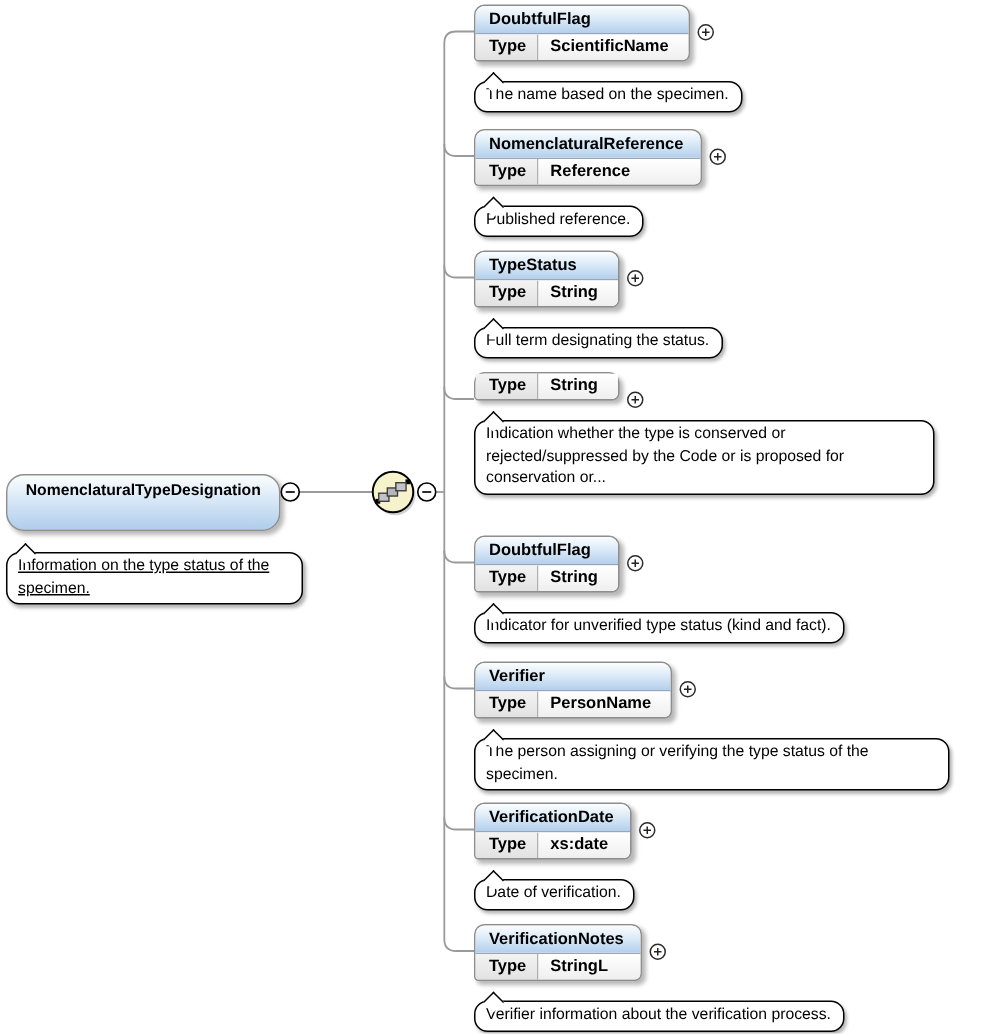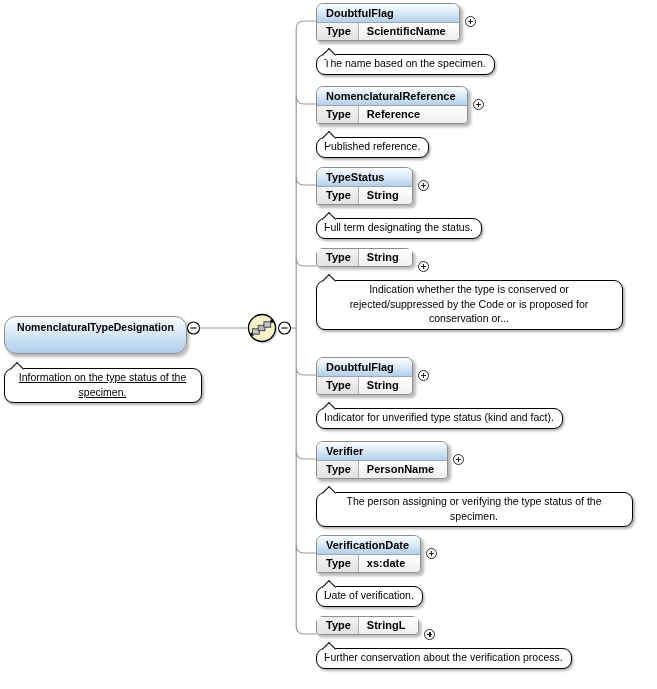--- a/index.html
+++ b/index.html
@@ -43,21 +43,20 @@
   .plus::after  { content:""; position:absolute; top:2px; bottom:2px; left:4px; width:1.2px; background:#222; }
 
   
   .callout {
     position:relative; display:block; width:max-content; max-width:330px;
     margin-top:13px; background:#fff;
     border:1.4px solid #000; border-radius:9px;
     padding:1px 8px 3px 7px;
     font-size:10.5px; line-height:14.5px;
     box-shadow:1.5px 2px 2.5px rgba(0,0,0,0.3);
-    text-align:center;
   }
   .callout::before {
     content:""; position:absolute; top:-5.5px; left:7px; width:9px; height:9px;
     background:#fff; border-top:1.4px solid #000; border-left:1.4px solid #000;
     transform:rotate(45deg);
   }
 
   
   .root-wrap { position:absolute; left:4px; top:316px; }
   .rootpill {
@@ -177,28 +176,29 @@
       </div>
       <span class="plus"></span>
     </div>
     <div class="callout">
       <span>Date of verification.</span>
     </div>
   </div>
 
   <div class="child" style="top:616px">
     <div class="ebox">
+      <div class="ehead"><span>VerificationNotes</span></div>
       <div class="erow">
         <span class="tcell">Type</span>
         <span class="vcell">StringL</span>
       </div>
       <span class="plus"></span>
     </div>
     <div class="callout">
-      <span>Further conservation about the verification process.</span>
+      <span>Verifier information about the verification process.</span>
     </div>
   </div>
 
   <svg class="connectors" viewBox="0 0 657 689">
     <g stroke="#9a9a9a" stroke-width="1.2" fill="none">
 
       <path d="M199.5 328 H248"></path>
       <path d="M291 328 H296.2"></path>
 
       <path d="M316 21 H304 Q296.2 21 296.2 29 V626 Q296.2 634 304 634 H316"></path>

